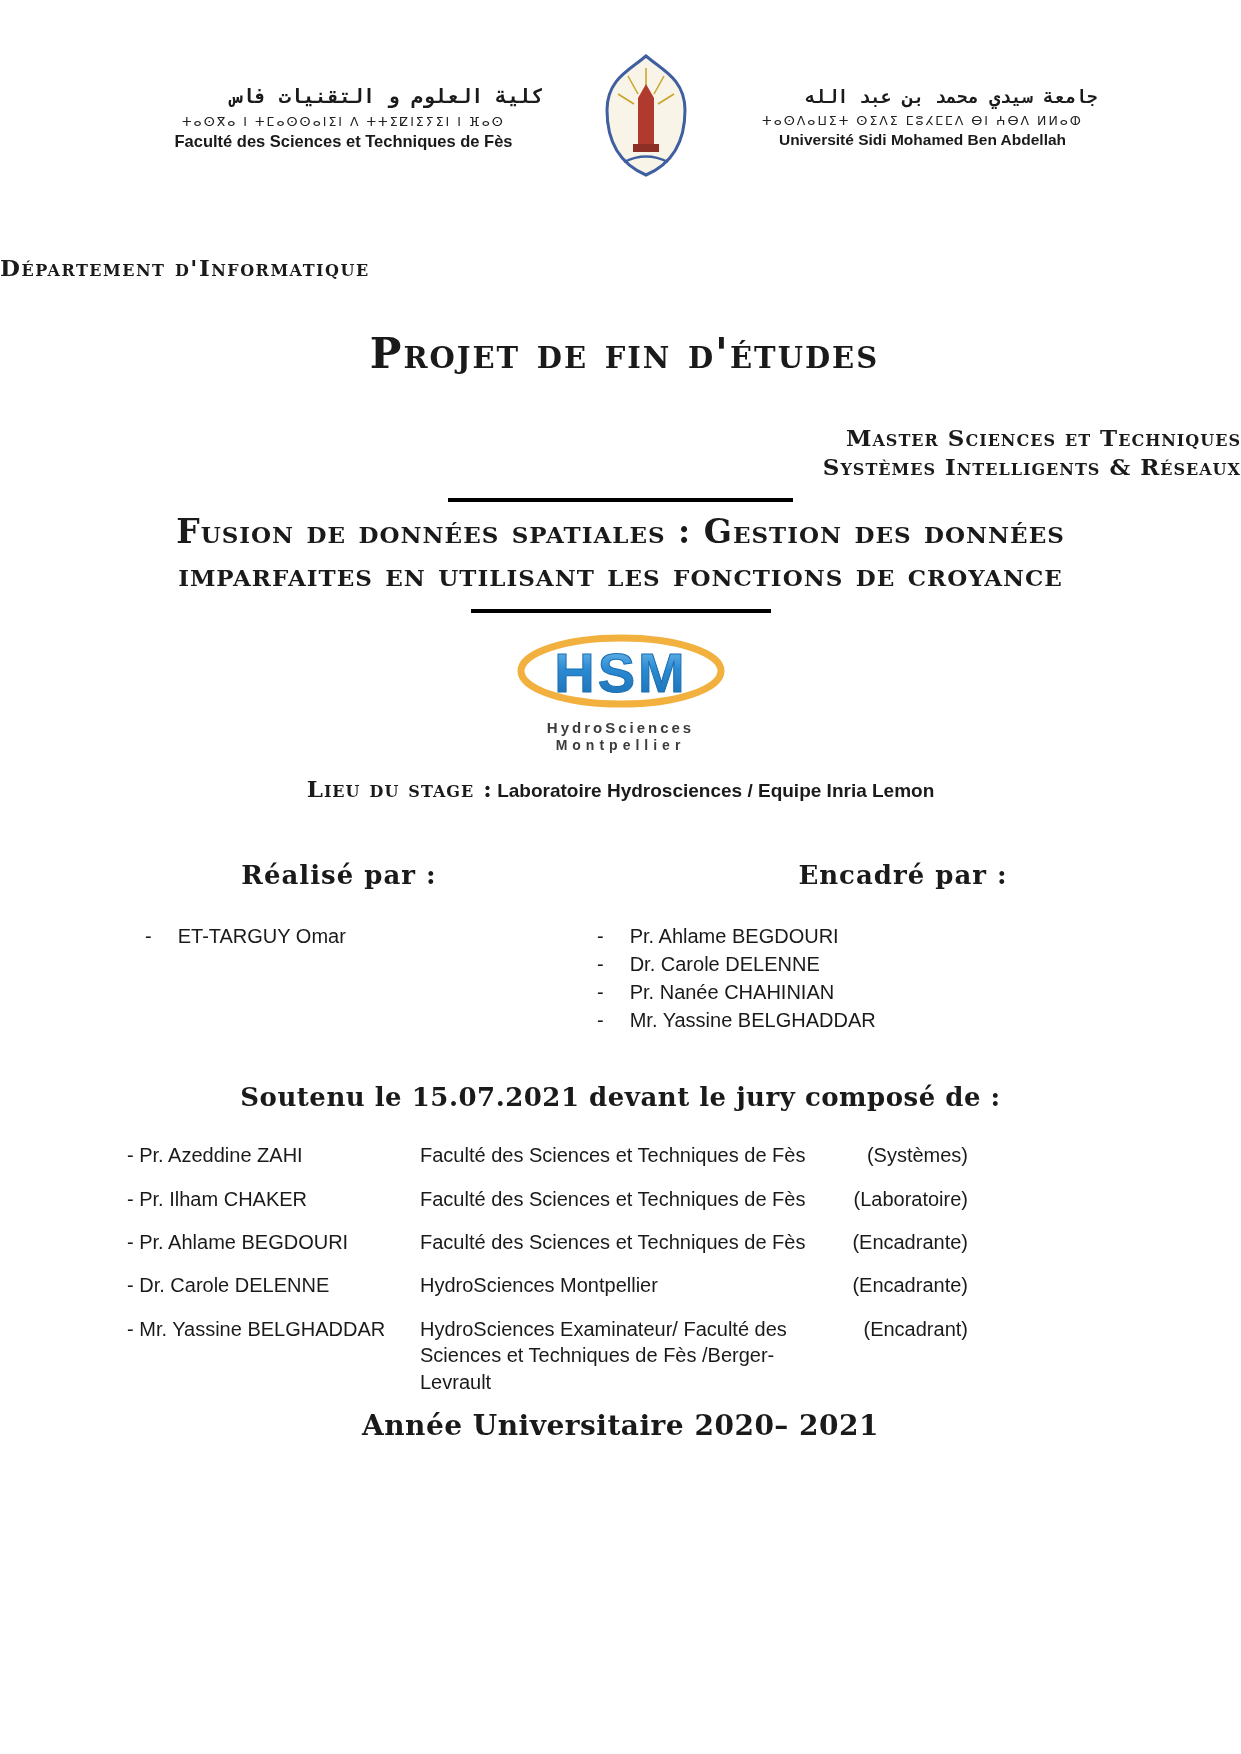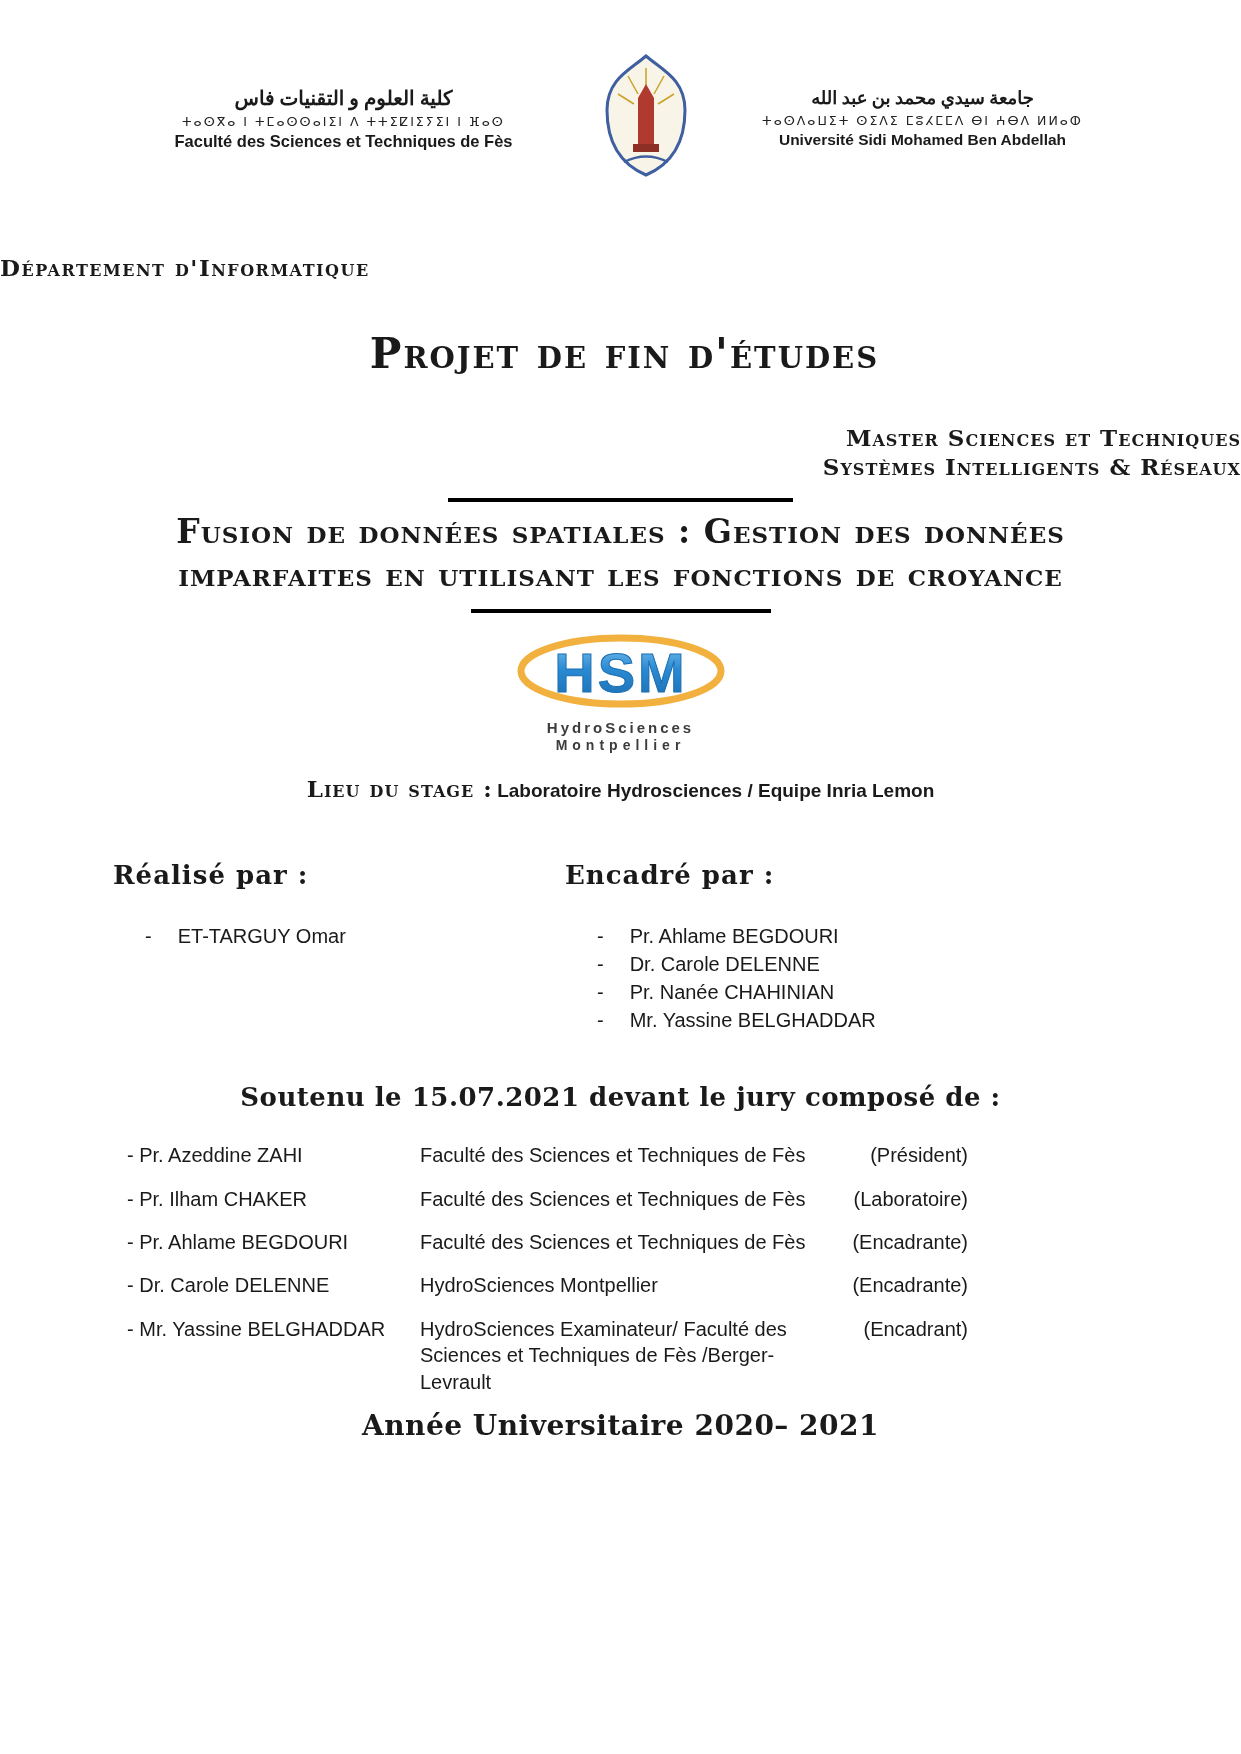--- a/index.html
+++ b/index.html
@@ -26,22 +26,22 @@
 
   
   .header {
     display:flex; align-items:center; justify-content:center;
     gap:42px; padding-top:52px;
   }
   .inst { text-align:center; }
   .inst-left  { width:400px; }
   .inst-right { width:350px; }
   .arabic {
-    font-family:Liberation Serif, serif;
-    font-weight:bold; font-size:20px; direction:rtl; line-height:1.3;
+    font-family:Liberation Mono, monospace;
+    font-weight:bold; font-size:20px; direction:rtl; line-height:1.3;text-align:right;
   }
   .inst-right .arabic { font-size:18px; }
   .tifinagh {
     font-family:"DejaVu Sans", sans-serif;
     font-size:12.5px; letter-spacing:2px; margin-top:3px; color:#222;
     white-space:nowrap; overflow:hidden;
   }
   .inst-name {
     font-weight:bold; font-size:16.5px; margin-top:3px;
   }
@@ -67,21 +67,21 @@
 
   
   .lieu { text-align:center; margin-top:22px; }
   .lieu-label { font-size:23px; letter-spacing:1px; }
   .lieu-value { font-size:19px; font-weight:bold; }
 
   
   .parties { display:flex; padding:0 0 0 113px; margin-top:58px; }
   .party-left  { width:452px; }
   .party-right { flex:1; }
-  .party-title { font-size:26px; letter-spacing:1px; }
+  .party-title { font-size:26px; letter-spacing:1px;text-align:center; }
   .party-list { margin:32px 0 0 32px; font-size:20px; line-height:1.4; }
   .party-item { display:flex; gap:26px; }
 
   
   .soutenu { text-align:center; margin-top:48px; font-size:26px; letter-spacing:0.5px; }
   .jury {
     display:grid;
     grid-template-columns:293px 420px 1fr;
     row-gap:17px;
     padding:0 273px 0 127px;
@@ -200,21 +200,21 @@
         </div>
       </div>
     </div>
   </div>
 
   <div class="soutenu serifb">Soutenu le 15.07.2021 devant le jury composé de :</div>
 
   <div class="jury">
     <div>- Pr. Azeddine ZAHI</div>
     <div class="jury-affil">Faculté des Sciences et Techniques de Fès</div>
-    <div class="jury-role">(Président)</div>
+    <div class="jury-role">(Systèmes)</div>
 
     <div>- Pr. Ilham CHAKER</div>
     <div class="jury-affil">Faculté des Sciences et Techniques de Fès</div>
     <div class="jury-role">(Laboratoire)</div>
 
     <div>- Pr. Ahlame BEGDOURI</div>
     <div class="jury-affil">Faculté des Sciences et Techniques de Fès</div>
     <div class="jury-role">(Encadrante)</div>
 
     <div>- Dr. Carole DELENNE</div>

